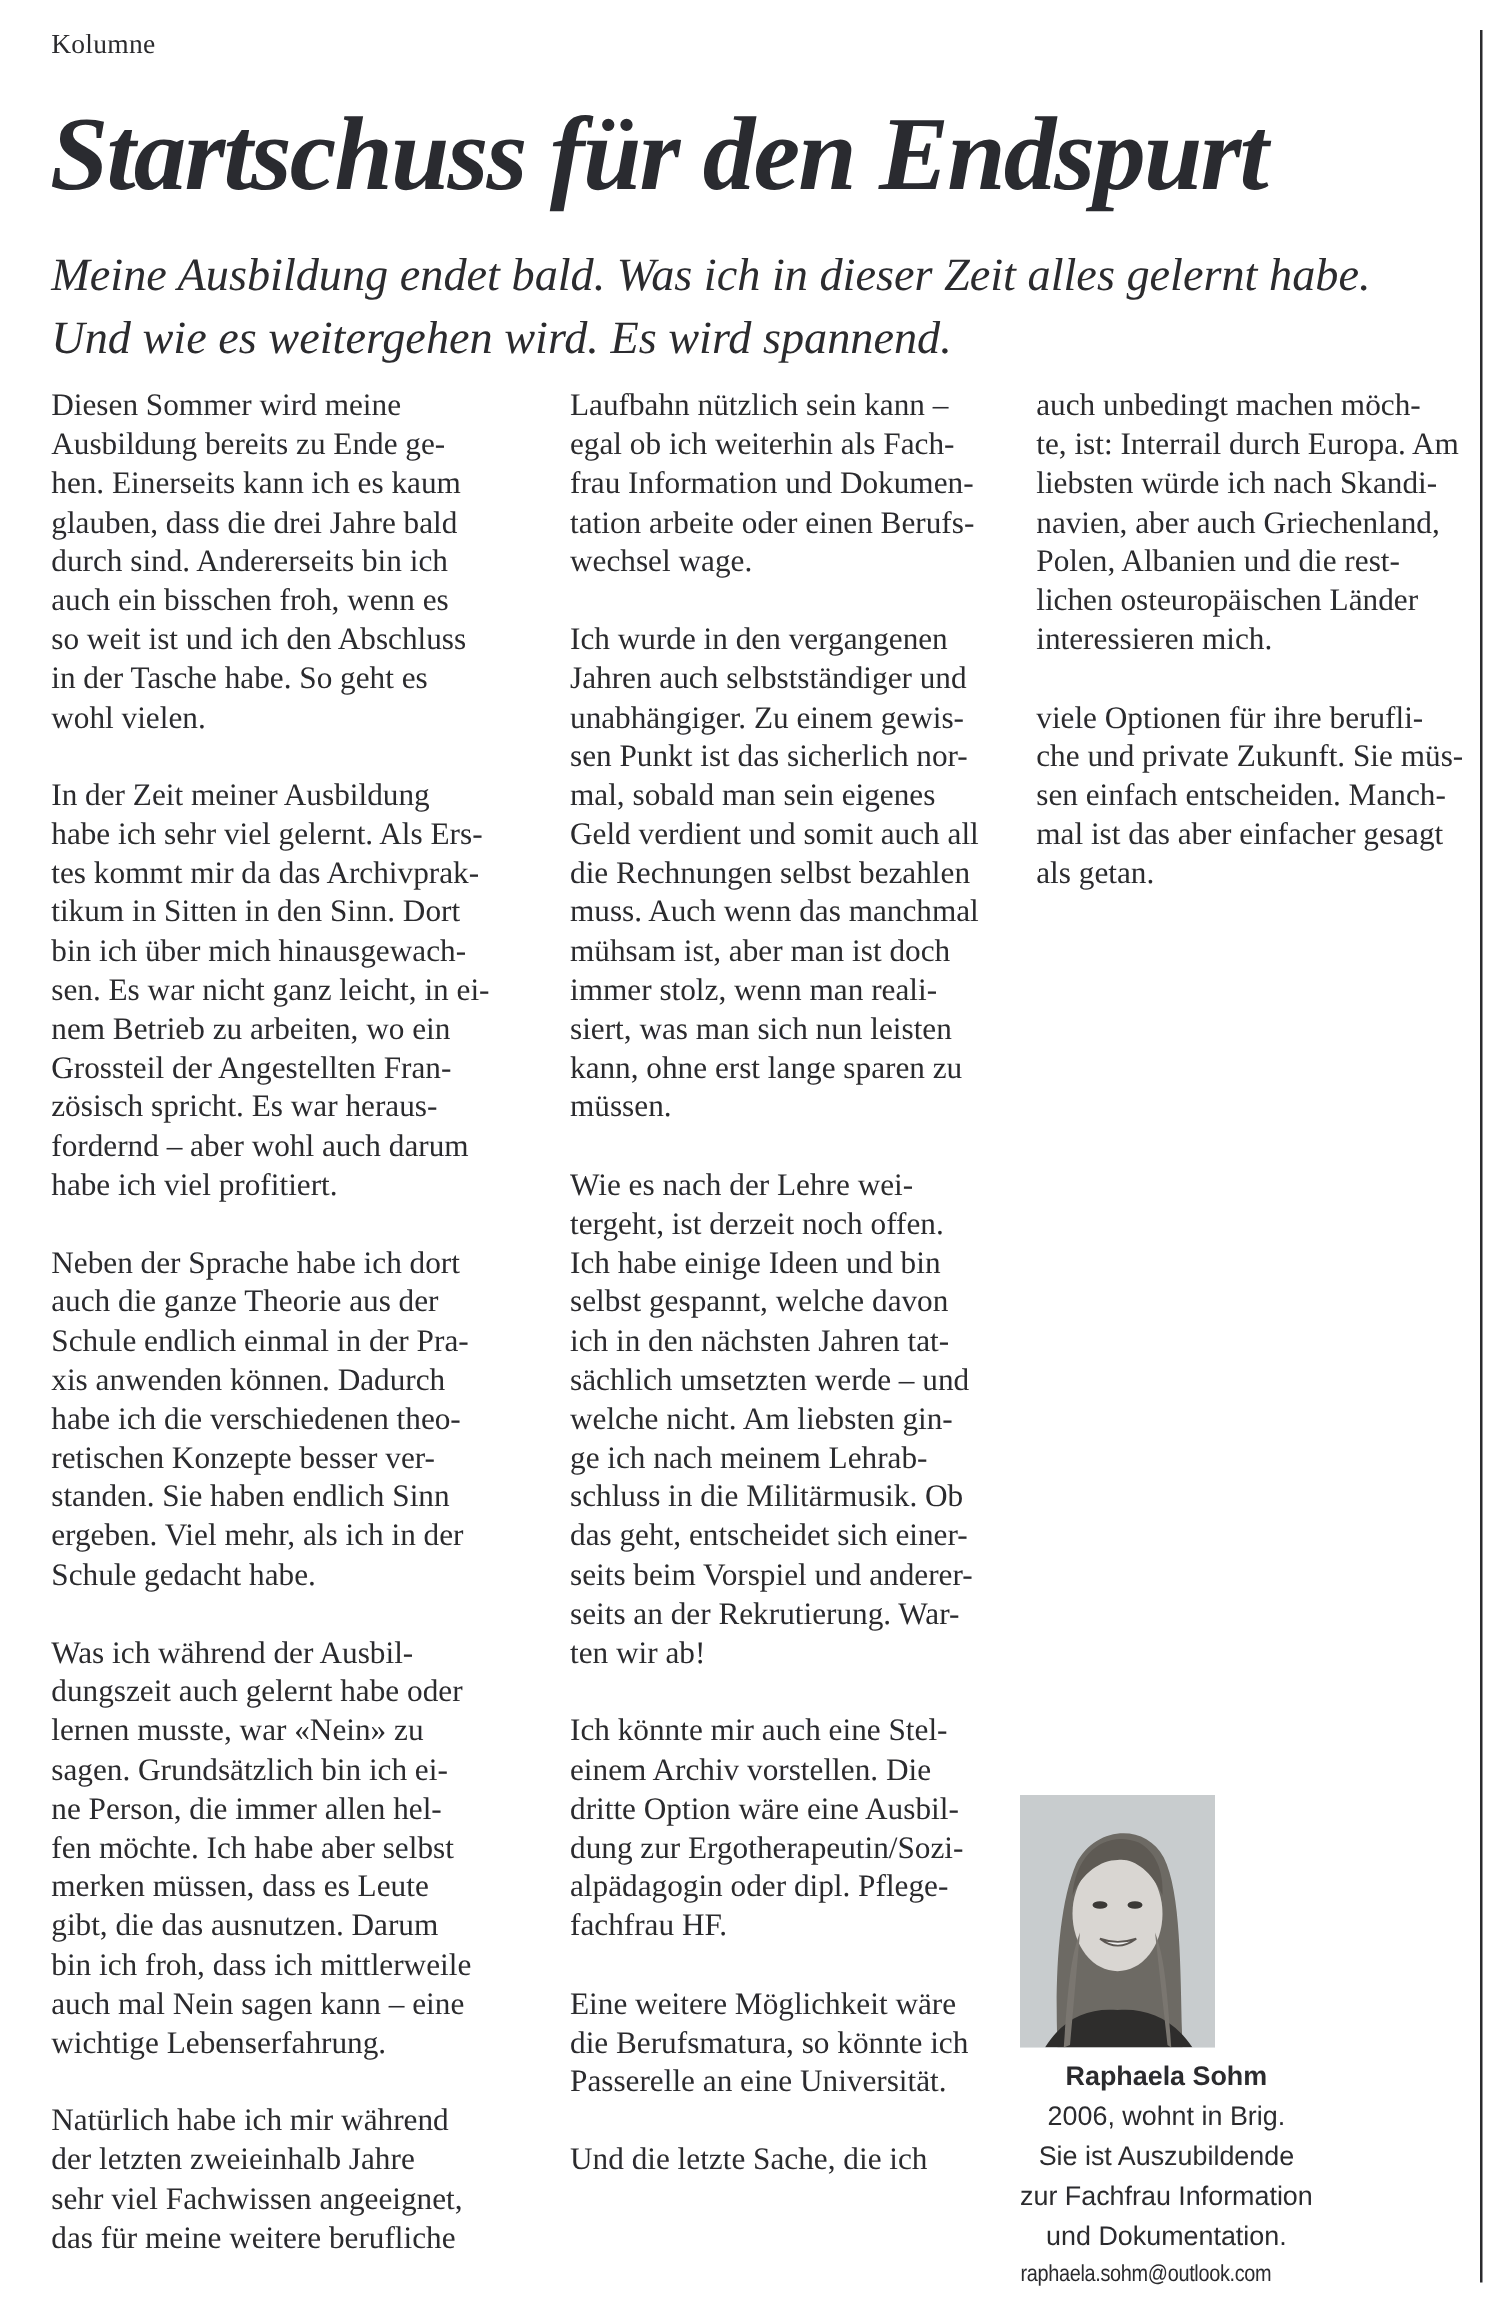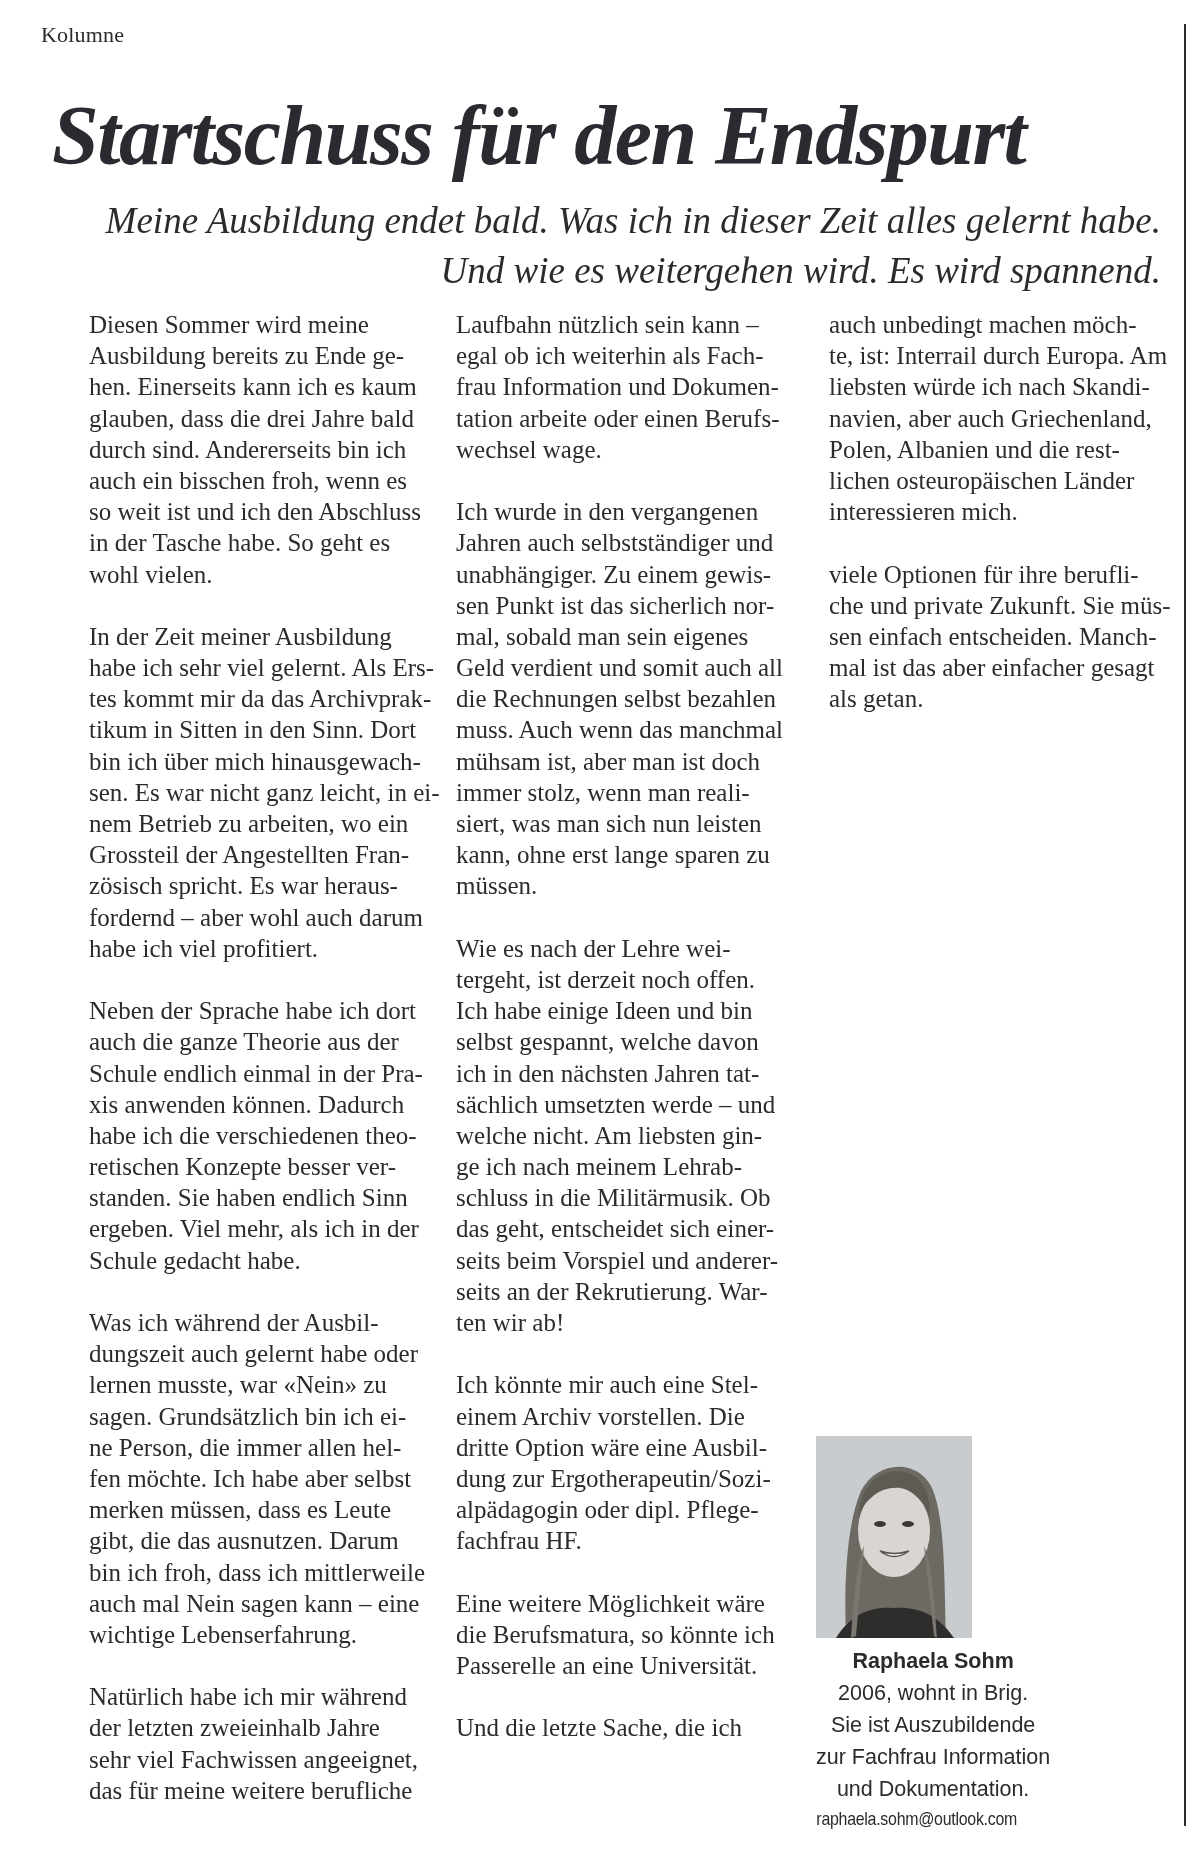--- a/index.html
+++ b/index.html
@@ -1,39 +1,39 @@
 <!DOCTYPE html>
 <html><head>
 <meta charset="utf-8">
 <style>
   html, body { margin:0; padding:0; background:#ffffff; }
   body { width:1192px; height:1853px; position:relative; overflow:hidden; color:#2b2b2e; }
   .kicker { position:absolute; left:41px; top:22px; font-family:"Liberation Serif","DejaVu Serif",serif; font-size:22px; color:#2b2b2e; letter-spacing:0.2px; }
   .title { position:absolute; left:40px; top:82px; font-family:"Liberation Serif","DejaVu Serif",serif; font-style:italic; font-weight:bold; font-size:84px; line-height:1; color:#2a2b30; letter-spacing:-1.5px; white-space:nowrap; }
   .lead { position:absolute; left:41px; top:196px; width:1120px; font-family:"Liberation Serif","DejaVu Serif",serif; font-style:italic; font-size:37px; line-height:50px; color:#2b2b2e; }
-  .lead span { display:block; white-space:nowrap;text-align:right; }
+  .lead span { display:block; white-space:nowrap; }
   .col { position:absolute; top:309px; width:365px; font-family:"Liberation Serif","DejaVu Serif",serif; font-size:25px; line-height:31.2px; color:#2b2b2e; }
   .col .line { display:block; white-space:nowrap; height:31.2px; }
   .col .gap { display:block; height:31.2px; }
-  #col1 { left:41px;margin-left:48px; }
+  #col1 { left:41px; }
   #col2 { left:408px;margin-left:48px; }
   #col3 { left:829px; }
   .rule { position:absolute; left:1184px; top:24px; width:2px; height:1802px; background:#2b2b2e; }
   .photo { position:absolute; left:816px; top:1436px; width:156px; height:202px; background:#c9cdcf; overflow:hidden; }
   .photo svg { display:block; }
   .bio { position:absolute; left:816px; top:1645px; font-family:"Liberation Sans","DejaVu Sans",sans-serif; font-size:21.5px; line-height:32px; color:#2b2b2e;text-align:center; }
   .bio .name { font-weight:bold; display:block; }
   .bio .bl { display:block; white-space:nowrap; }
   .bio .email { display:block; font-size:18.5px; line-height:28px; letter-spacing:-0.3px; font-family:"Liberation Sans Narrow","Liberation Sans",sans-serif; transform:scaleX(0.86); transform-origin:left; }
 </style>
 </head>
 <body>
 
 <div class="kicker">Kolumne</div>
-<h1 class="title" style="margin:12px;">Startschuss für den Endspurt</h1>
+<h1 class="title" style="margin:0;">Startschuss für den Endspurt</h1>
 <div class="lead">
   <span>Meine Ausbildung endet bald. Was ich in dieser Zeit alles gelernt habe.</span>
   <span>Und wie es weitergehen wird. Es wird spannend.</span>
 </div>
 
 <div id="col1" class="col">
     <span class="line">Diesen Sommer wird meine</span>
     <span class="line">Ausbildung bereits zu Ende ge-</span>
     <span class="line">hen. Einerseits kann ich es kaum</span>
     <span class="line">glauben, dass die drei Jahre bald</span>

